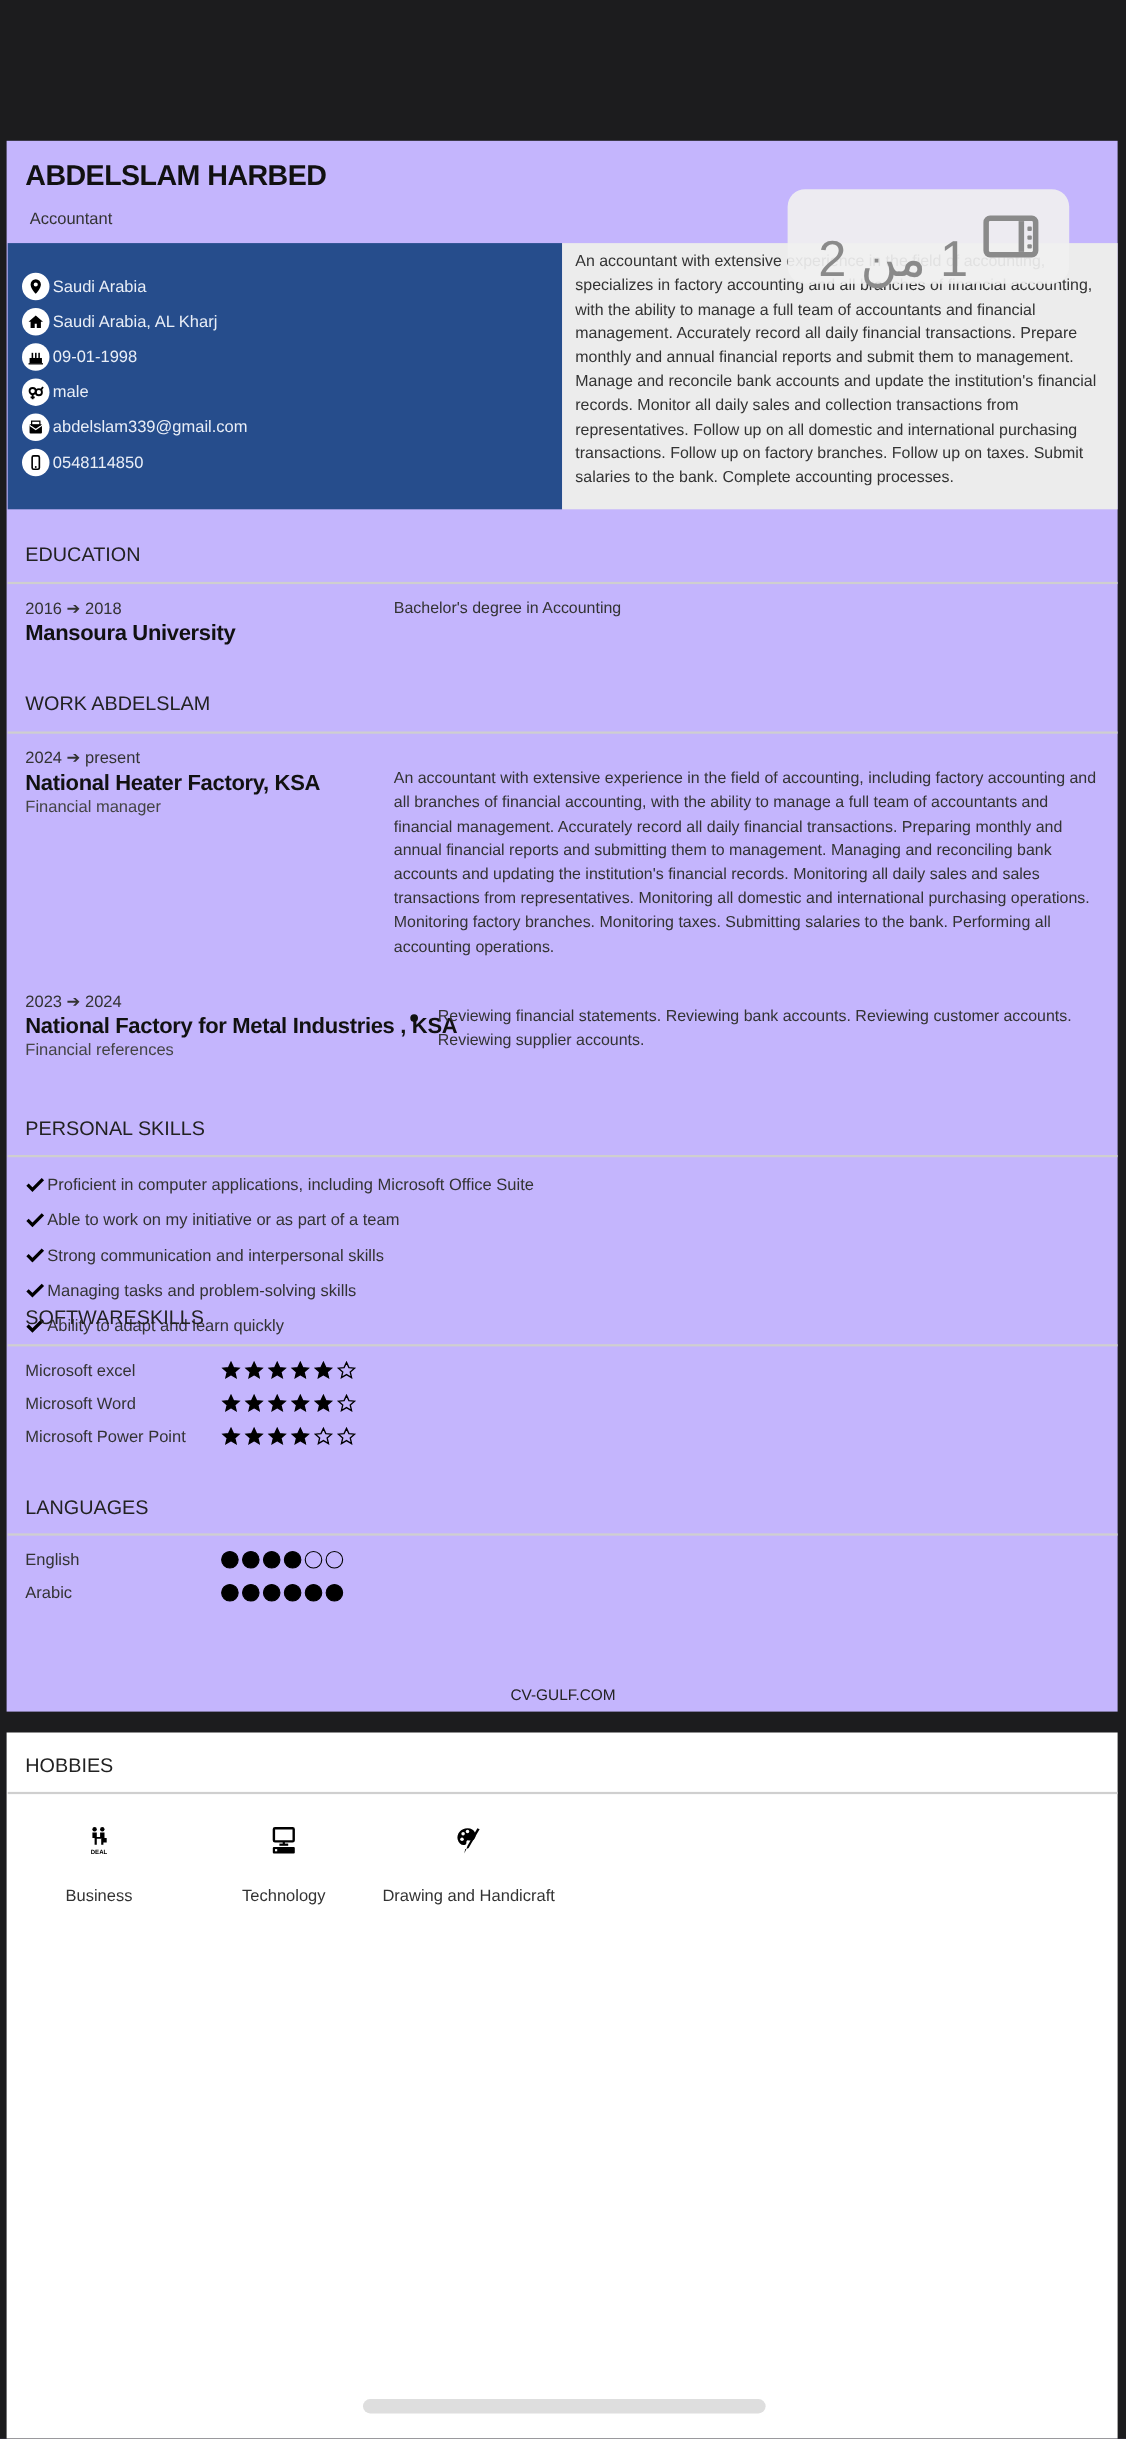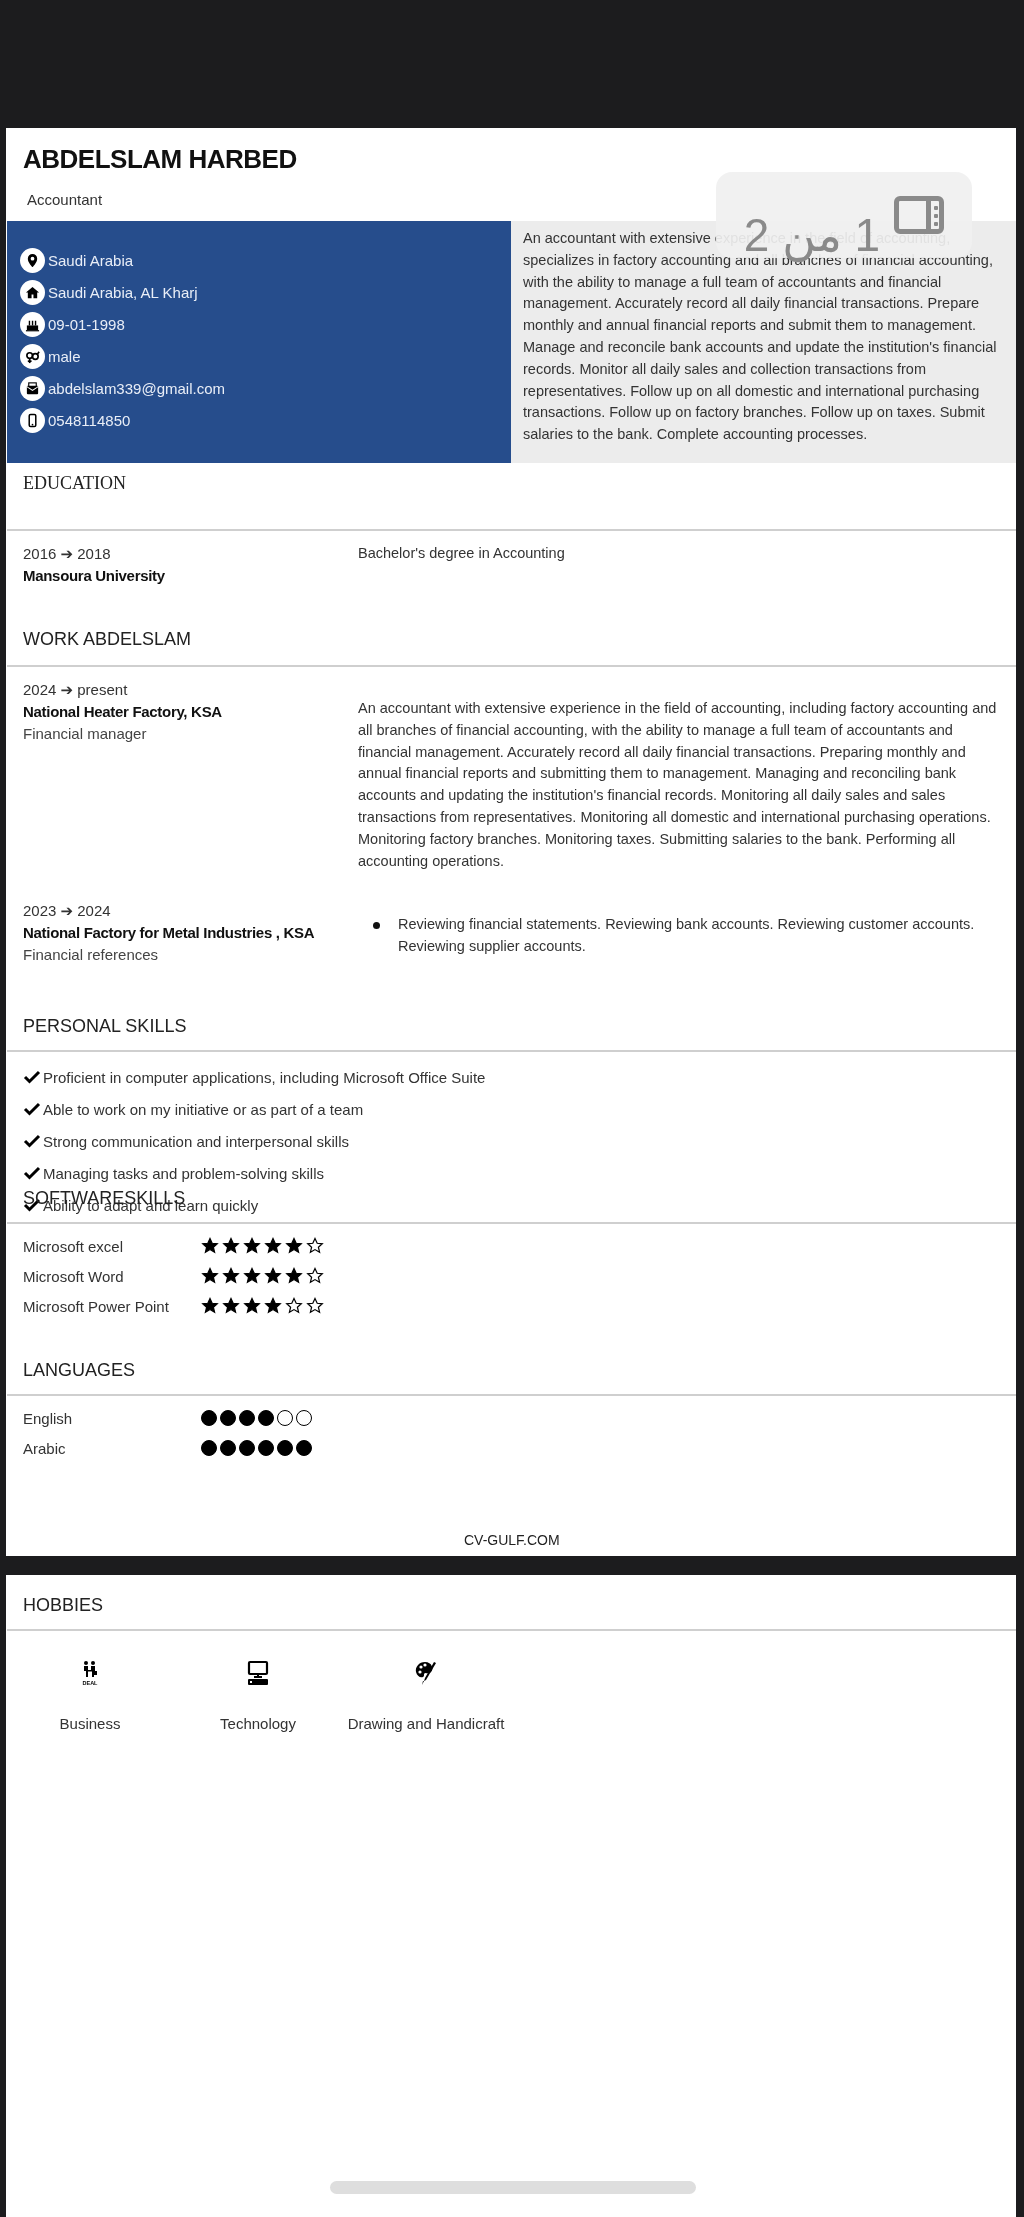--- a/index.html
+++ b/index.html
@@ -1,19 +1,19 @@
 <!DOCTYPE html>
 <html><head>
 <meta charset="utf-8">
 <style>
   * { box-sizing: border-box; margin: 0; padding: 0; }
   html, body { width: 1024px; height: 2217px; background: #1c1c1e; overflow: hidden; }
   body { font-family: "Liberation Sans", sans-serif; color: #333; position: relative; }
 
-  .page1 { position: absolute; left: 6px; top: 128px; width: 1010px; height: 1428px; background: #ffffff; }
+  .page1 { position: absolute; left: 6px; top: 128px; width: 1010px; height: 1428px; background: #c4b5fd; }
   .page2 { position: absolute; left: 6px; top: 1575px; width: 1010px; height: 642px; background: #fff; }
 
   .name { position: absolute; left: 17px; top: 16px; font-size: 26px; font-weight: bold; color: #111; letter-spacing: -0.5px; }
   .jobtitle { position: absolute; left: 21px; top: 63px; font-size: 15px; color: #333; }
 
   .contact { position: absolute; left: 1px; top: 93px; width: 504px; height: 242px; background: #264d8c; padding-top: 23px; padding-left: 13px; }
   .contact-row { display: flex; align-items: center; height: 32px; color: #e9eef7; font-size: 15px; }
   .c-icon { width: 25px; height: 25px; border-radius: 50%; background: #fff; display: flex; align-items: center; justify-content: center; margin-right: 3px; flex-shrink: 0; }
   .c-icon svg { width: 15px; height: 15px; }
 
@@ -22,21 +22,21 @@
   .pill { position: absolute; left: 716px; top: 172px; width: 256px; height: 86px; background: rgba(240,240,240,0.92); border-radius: 16px; display: flex; align-items: center; justify-content: center; gap: 14px; color: #8a8a8a; z-index: 5; }
   .pill-text { font-size: 46px; line-height: 1; direction: rtl; margin-top: 40px; }
   .pill-icon { width: 50px; height: 38px; border: 5px solid #8a8a8a; border-radius: 6px; position: relative; }
   .pill-icon::after { content: ""; position: absolute; right: 8px; top: 0; bottom: 0; border-left: 5px solid #8a8a8a; }
   .pill-icon i { position: absolute; right: 1px; width: 4px; height: 4px; background: #8a8a8a; border-radius: 1px; }
 
   .sec-title { position: absolute; left: 17px; font-size: 18px; color: #222; }
   .sec-line { position: absolute; left: 1px; right: 0; height: 2px; background: #cfcfcf; }
 
   .dates { font-size: 15px; color: #333; }
-  .org { font-size: 15px; font-weight: bold; color: #111; letter-spacing: -0.3px; }
+  .org { font-size: 20px; font-weight: bold; color: #111; letter-spacing: -0.3px; }
   .role { font-size: 15px; color: #444; }
   .left-col { position: absolute; left: 17px; line-height: 22px; }
   .right-col { position: absolute; left: 352px; width: 650px; font-size: 14.5px; line-height: 21.8px; color: #333; }
 
   .bullet-list { list-style: none; }
   .bullet-list li { position: relative; padding-left: 40px; }
   .bullet-list li::before { content: ""; position: absolute; left: 15px; top: 8px; width: 7px; height: 7px; background: #111; border-radius: 50%; }
 
   .skill-list { position: absolute; left: 17px; font-size: 15px; color: #333; }
   .skill-item { height: 32px; display: flex; align-items: center; }
@@ -123,21 +123,21 @@
             <rect x="4.5" y="1.5" width="7" height="13" rx="1.5" stroke="#000" stroke-width="1.6" fill="none"></rect>
             <circle cx="8" cy="12.3" r="0.9" fill="#000"></circle>
           </svg>
       </span>
       <span>0548114850</span>
     </div>
   </div>
 
   <div class="summary">An accountant with extensive experience in the field of accounting, specializes in factory accounting and all branches of financial accounting, with the ability to manage a full team of accountants and financial management. Accurately record all daily financial transactions. Prepare monthly and annual financial reports and submit them to management. Manage and reconcile bank accounts and update the institution's financial records. Monitor all daily sales and collection transactions from representatives. Follow up on all domestic and international purchasing transactions. Follow up on factory branches. Follow up on taxes. Submit salaries to the bank. Complete accounting processes.</div>
 
-  <div class="sec-title" style="top:345px;font-family:Liberation Serif, serif;">EDUCATION</div>
+  <div class="sec-title" style="top:366px;">EDUCATION</div>
   <div class="sec-line" style="top:401px;"></div>
   <div class="left-col" style="top:415px;">
     <div class="dates">2016 ➔ 2018</div>
     <div class="org">Mansoura University</div>
   </div>
   <div class="right-col" style="top:415px;">Bachelor's degree in Accounting</div>
 
   <div class="sec-title" style="top:501px;">WORK ABDELSLAM</div>
   <div class="sec-line" style="top:537px;"></div>
   <div class="left-col" style="top:551px;">

